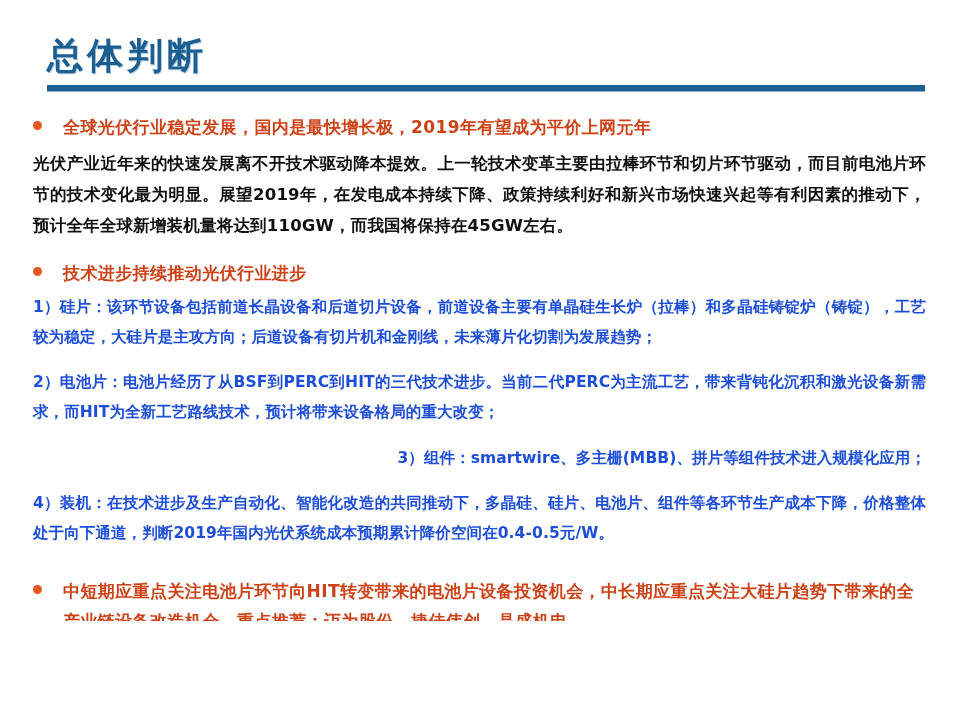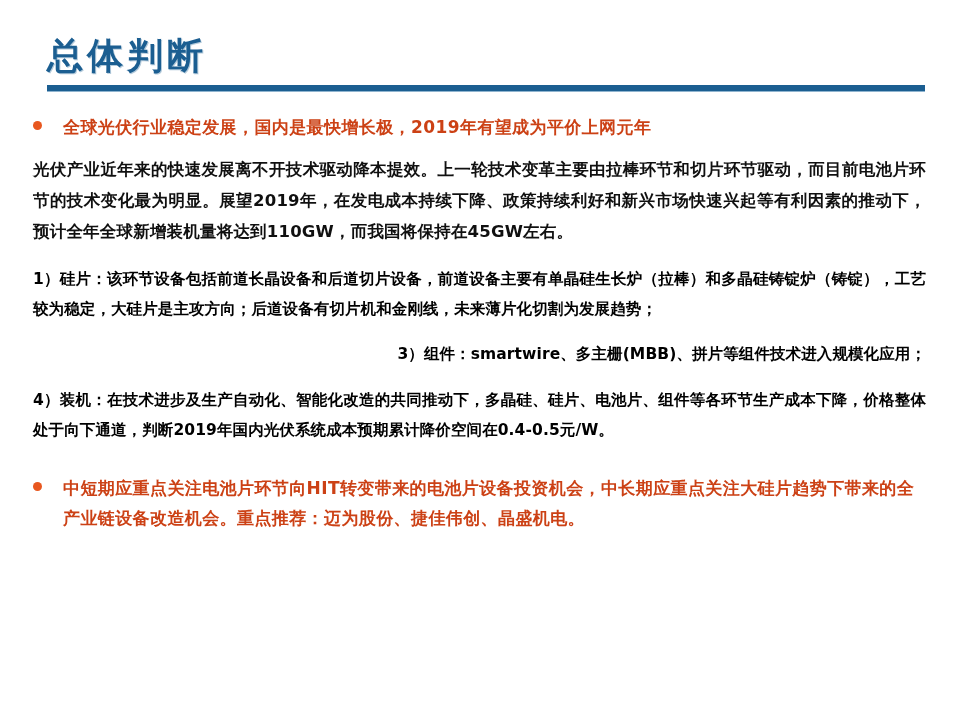--- a/index.html
+++ b/index.html
@@ -80,27 +80,27 @@
 
   .body-para {
     font-family: "DejaVu Sans", "Liberation Sans", sans-serif;
     font-size: 16.5px;
     font-weight: bold;
     color: #101010;
     line-height: 31px;
     letter-spacing: 0.2px;
     text-align: justify;
     text-justify: inter-character;
-    margin-top: 12px;
+    margin-top: 6px;
   }
   .numbered {
     font-family: "DejaVu Sans", "Liberation Sans", sans-serif;
     font-size: 15.5px;
     font-weight: bold;
-    color: #000000;
+    color: #1d4ed8;
     line-height: 30px;
     letter-spacing: 0.1px;
     text-align: justify;
     text-justify: inter-character;
     margin-top: 4px;
   }
   .numbered.nowrap-justify { text-align: right; }
 
   
   #logo {
@@ -153,22 +153,27 @@
 
   <div id="content">
 
     <div class="bullet-row heading-1">
       <span class="bullet-dot"></span>
       <span class="bullet-text">全球光伏行业稳定发展，国内是最快增长极，2019年有望成为平价上网元年</span>
     </div>
 
     <p class="body-para">光伏产业近年来的快速发展离不开技术驱动降本提效。上一轮技术变革主要由拉棒环节和切片环节驱动，而目前电池片环节的技术变化最为明显。展望2019年，在发电成本持续下降、政策持续利好和新兴市场快速兴起等有利因素的推动下，预计全年全球新增装机量将达到110GW，而我国将保持在45GW左右。</p>
 
+    <div class="bullet-row heading-2">
+      <span class="bullet-dot"></span>
+      <span class="bullet-text">技术进步持续推动光伏行业进步</span>
+    </div>
 
     <p class="numbered">1）硅片：该环节设备包括前道长晶设备和后道切片设备，前道设备主要有单晶硅生长炉（拉棒）和多晶硅铸锭炉（铸锭），工艺较为稳定，大硅片是主攻方向；后道设备有切片机和金刚线，未来薄片化切割为发展趋势；</p>
+    <p class="numbered">2）电池片：电池片经历了从BSF到PERC到HIT的三代技术进步。当前二代PERC为主流工艺，带来背钝化沉积和激光设备新需求，而HIT为全新工艺路线技术，预计将带来设备格局的重大改变；</p>
     <p class="numbered nowrap-justify">3）组件：smartwire、多主栅(MBB)、拼片等组件技术进入规模化应用；</p>
     <p class="numbered">4）装机：在技术进步及生产自动化、智能化改造的共同推动下，多晶硅、硅片、电池片、组件等各环节生产成本下降，价格整体处于向下通道，判断2019年国内光伏系统成本预期累计降价空间在0.4-0.5元/W。</p>
 
     <div class="bullet-row heading-3">
       <span class="bullet-dot"></span>
       <span class="bullet-text">中短期应重点关注电池片环节向HIT转变带来的电池片设备投资机会，中长期应重点关注大硅片趋势下带来的全产业链设备改造机会。重点推荐：迈为股份、捷佳伟创、晶盛机电。</span>
     </div>
 
   </div>
 

